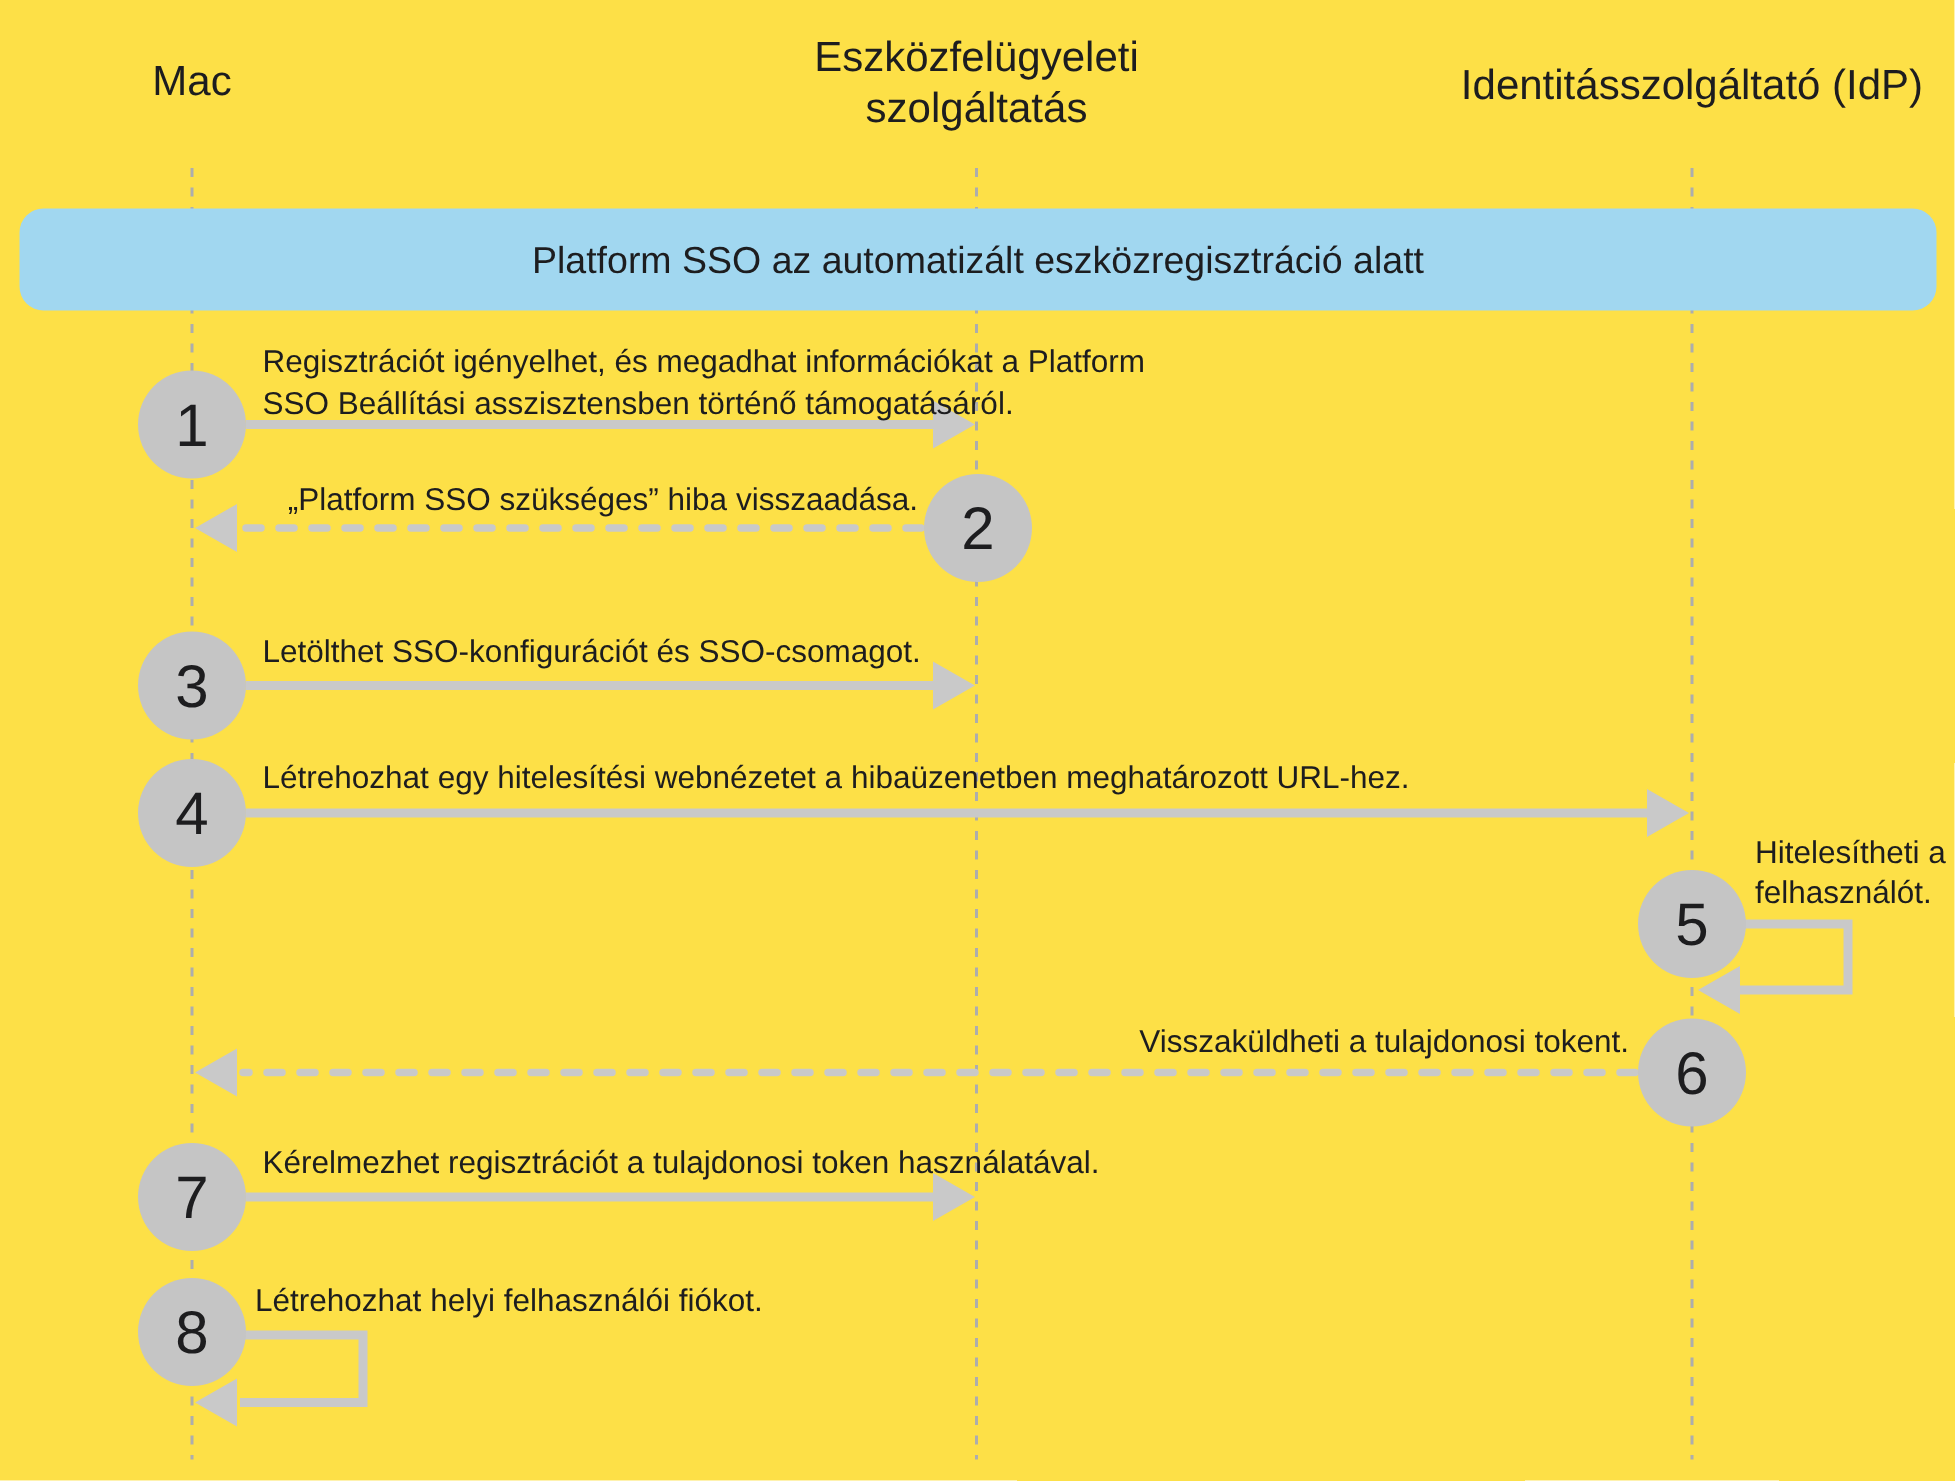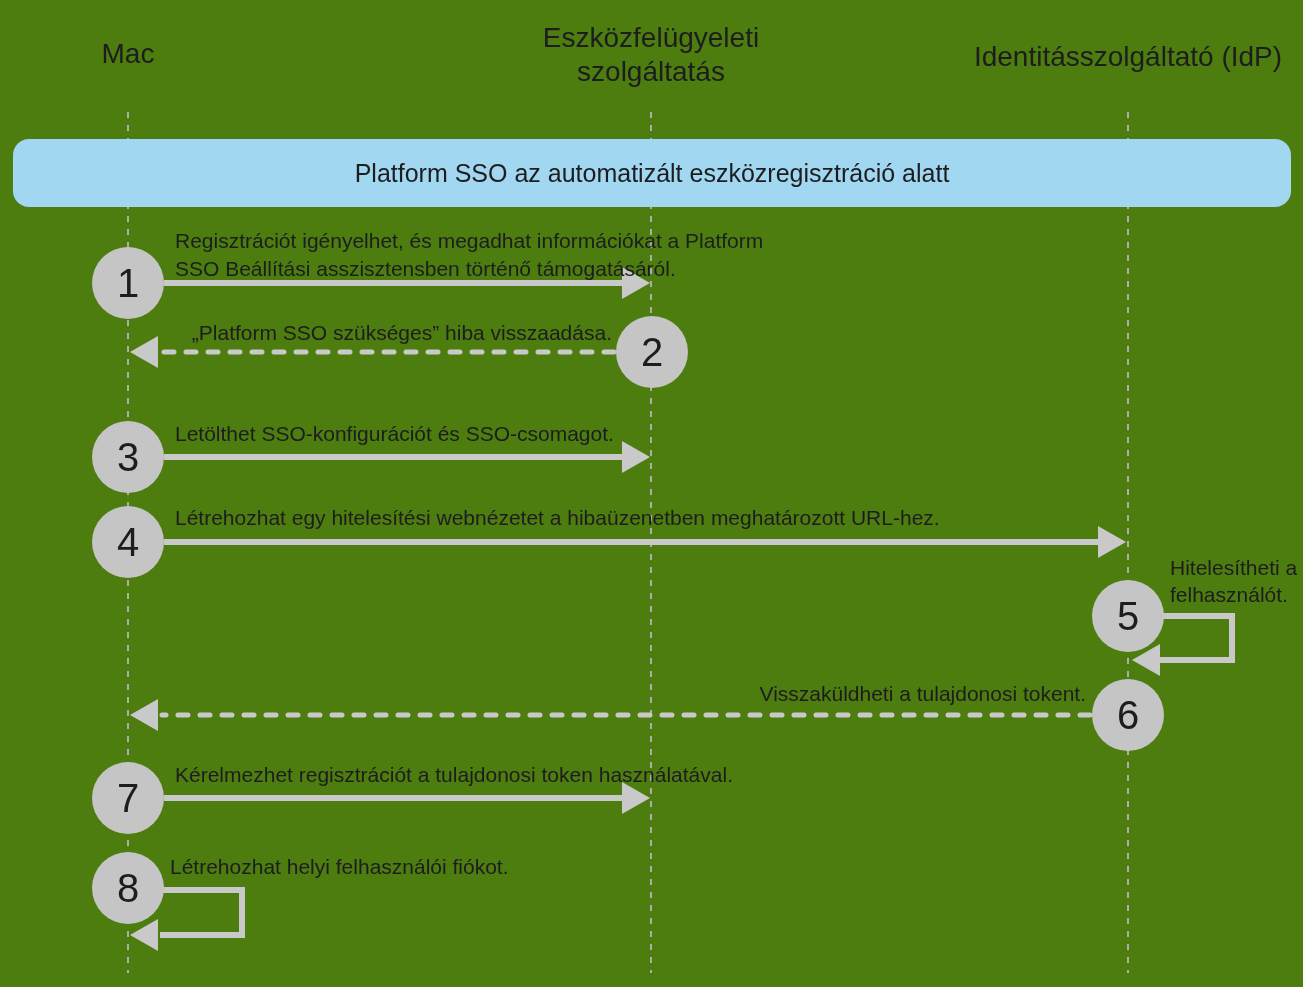--- a/index.html
+++ b/index.html
@@ -1,16 +1,16 @@
 <!DOCTYPE html>
 <html><head>
 <meta charset="utf-8">
 <style>
   html,body{margin:0;padding:0;background:#ffffff;}
-  .stage{position:relative;width:1303px;height:987px;background:#4d7c0f;overflow:hidden;
+  .stage{position:relative;width:1303px;height:987px;background:#fde047;overflow:hidden;
          font-family:"Liberation Sans", sans-serif;}
   svg{display:block;}
   svg text{fill:#1D1D1F;font-family:"Liberation Sans", sans-serif;}
   .actor-label{font-size:28px;}
   .banner-label{font-size:25px;}
   .step-label{font-size:21px;}
   .badge-num{font-size:40px;text-anchor:middle;}
   .anchor-mid{text-anchor:middle;}
   .anchor-end{text-anchor:end;}
   .solid-arrow{stroke-width:6;fill:none;}

